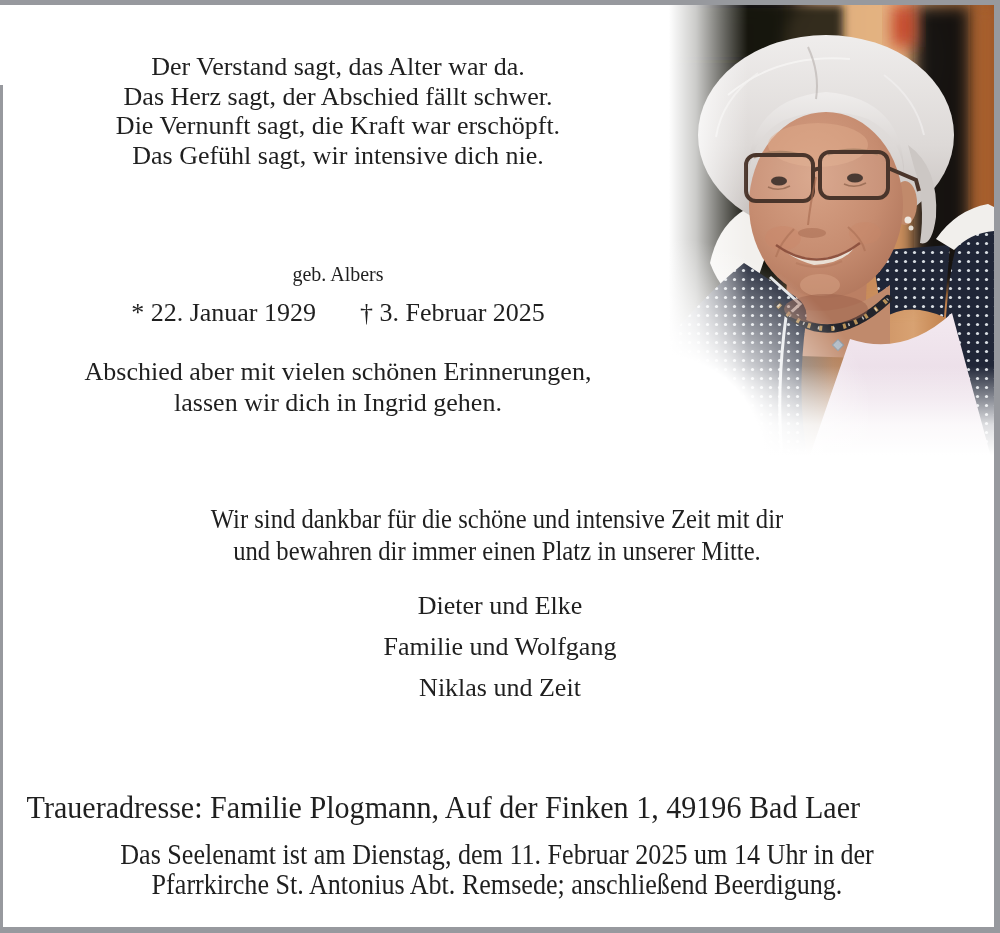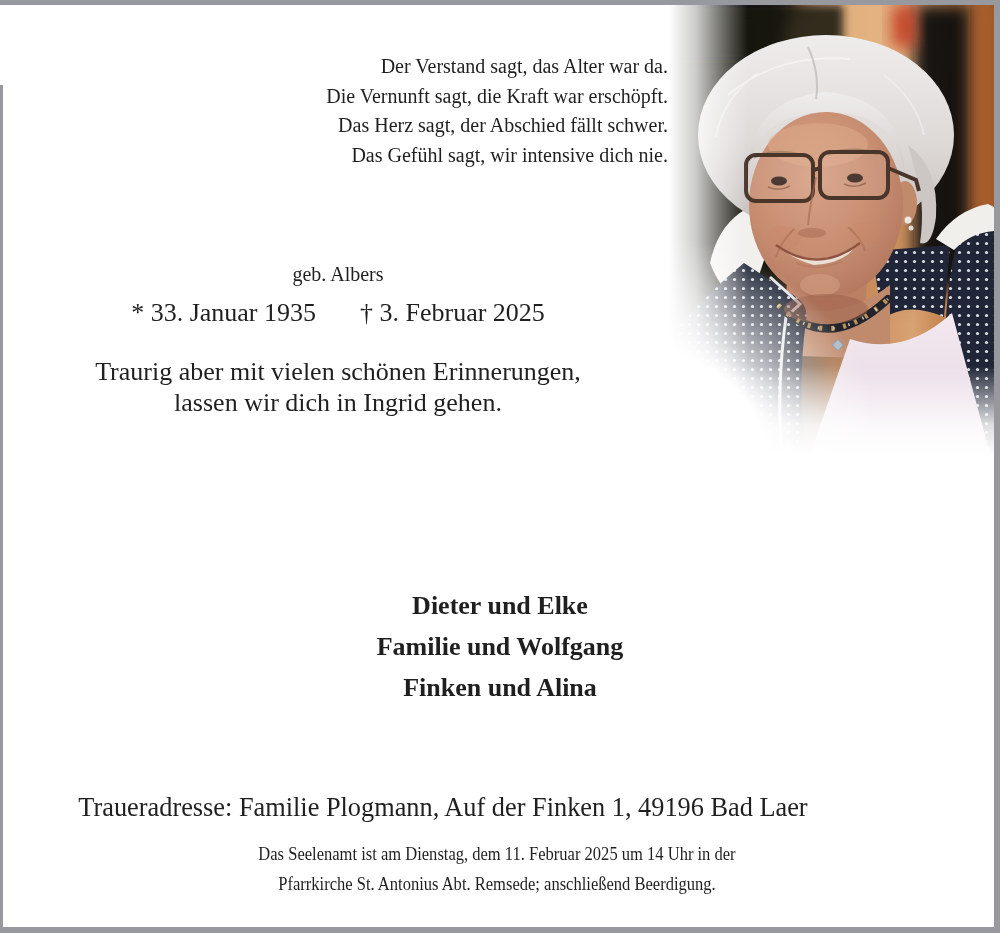--- a/index.html
+++ b/index.html
@@ -8,31 +8,31 @@
     overflow:hidden;font-family:"Liberation Serif", serif;color:#1f1f1f;
   }
   
   .edge{position:absolute;background:#97999e;}
   .edge-top{left:0;top:0;width:1000px;height:5px;}
   .edge-right{right:0;top:0;width:6px;height:933px;}
   .edge-bottom{left:0;bottom:0;width:1000px;height:6px;}
   .edge-left{left:0;top:85px;width:3px;bottom:0;}
 
   .tblock{position:absolute;text-align:center;}
-  .poem{left:8px;top:52px;width:660px;font-size:20px;line-height:29.5px;text-align:right;}
+  .poem{left:8px;top:52px;width:660px;font-size:26px;line-height:29.5px;}
   .name{left:8px;top:186px;width:660px;font-size:66px;line-height:74px;white-space:nowrap;}
   .maiden{left:8px;top:263px;width:660px;font-size:20px;}
   .dates{left:8px;top:298px;width:660px;font-size:26px;white-space:nowrap;}
   .dates .death{margin-left:44px;}
   .farewell{left:8px;top:356px;width:660px;font-size:26px;line-height:31px;}
   .tribute{left:0;top:503px;width:994px;font-size:28px;line-height:31.5px;}
-  .mourners{left:0;top:593px;width:1000px;font-size:26px;font-weight:bold;}
+  .mourners{left:0;top:593px;width:1000px;font-size:26px;}
   .mourners div{margin-bottom:15px;line-height:26px;}
-  .address{left:0;top:791px;width:886px;font-size:28px;line-height:32px;}
-  .service{left:0;top:839px;width:994px;font-size:19px;line-height:29.5px;}
+  .address{left:0;top:791px;width:886px;font-size:32px;line-height:32px;}
+  .service{left:0;top:839px;width:994px;font-size:30px;line-height:29.5px;}
 
   .cond88{display:block;transform:scaleX(0.88);transform-origin:50% 50%;white-space:nowrap;}
   .cond87{display:block;transform:scaleX(0.87);transform-origin:50% 50%;white-space:nowrap;}
   .cond94{display:block;transform:scaleX(0.94);transform-origin:50% 50%;white-space:nowrap;}
 
   
   .photo{position:absolute;left:658px;top:5px;width:336px;height:456px;overflow:hidden;}
   .photo svg{display:block;}
   .fade{position:absolute;pointer-events:none;}
   .fade-left{left:0;top:0;width:90px;height:100%;
@@ -146,41 +146,45 @@
       <ellipse cx="162" cy="280" rx="20" ry="11" fill="#d5a184" opacity="0.55"></ellipse>
       <ellipse cx="168" cy="304" rx="42" ry="15" fill="#9a6049" opacity="0.5"></ellipse>
     </svg>
     <div class="fade fade-left"></div>
     <div class="fade fade-bottom"></div>
     <div class="fade fade-corner"></div>
   </div>
 
   <div class="tblock poem">
     <div>Der Verstand sagt, das Alter war da.</div>
+    <div>Das Herz sagt, der Abschied fällt schwer.</div>
     <div>Die Vernunft sagt, die Kraft war erschöpft.</div>
-    <div>Das Herz sagt, der Abschied fällt schwer.</div>
     <div>Das Gefühl sagt, wir intensive dich nie.</div>
   </div>
 
   <div class="tblock maiden">geb. Albers</div>
 
   <div class="tblock dates">
-    <span class="birth">* 33. Januar 1935</span><span class="death">† 3. Februar 2025</span>
+    <span class="birth">* 22. Januar 1929</span><span class="death">† 3. Februar 2025</span>
   </div>
 
   <div class="tblock farewell">
-    <div>Traurig aber mit vielen schönen Erinnerungen,</div>
+    <div>Abschied aber mit vielen schönen Erinnerungen,</div>
     <div>lassen wir dich in Ingrid gehen.</div>
   </div>
 
+  <div class="tblock tribute">
+    <span class="cond88">Wir sind dankbar für die schöne und intensive Zeit mit dir</span>
+    <span class="cond88">und bewahren dir immer einen Platz in unserer Mitte.</span>
+  </div>
 
   <div class="tblock mourners">
     <div>Dieter und Elke</div>
     <div>Familie und Wolfgang</div>
-    <div>Finken und Alina</div>
+    <div>Niklas und Zeit</div>
   </div>
 
   <div class="tblock address">
     <span class="cond94">Traueradresse: Familie Plogmann, Auf der Finken 1, 49196 Bad Laer</span>
   </div>
 
   <div class="tblock service">
     <span class="cond87">Das Seelenamt ist am Dienstag, dem 11. Februar 2025 um 14 Uhr in der</span>
     <span class="cond87">Pfarrkirche St. Antonius Abt. Remsede; anschließend Beerdigung.</span>
   </div>

